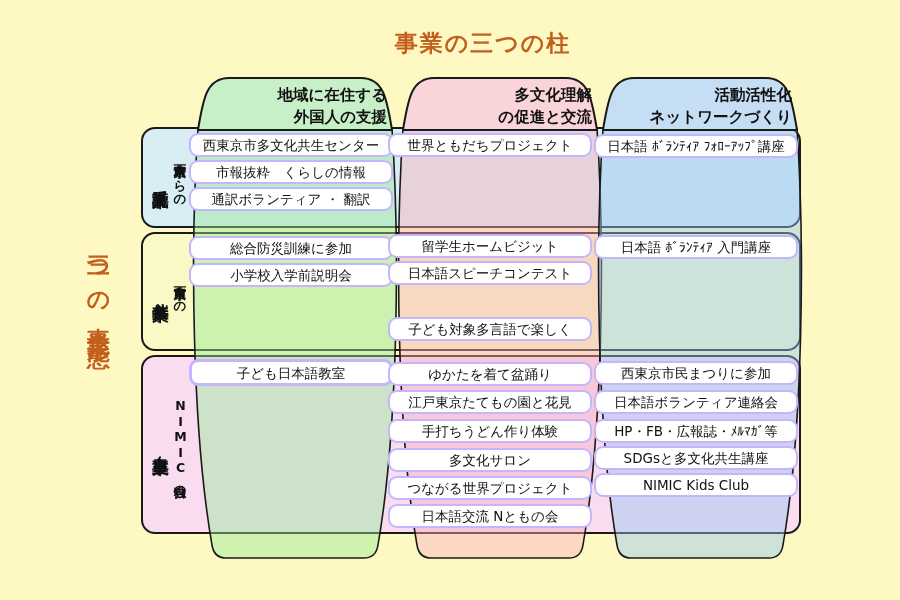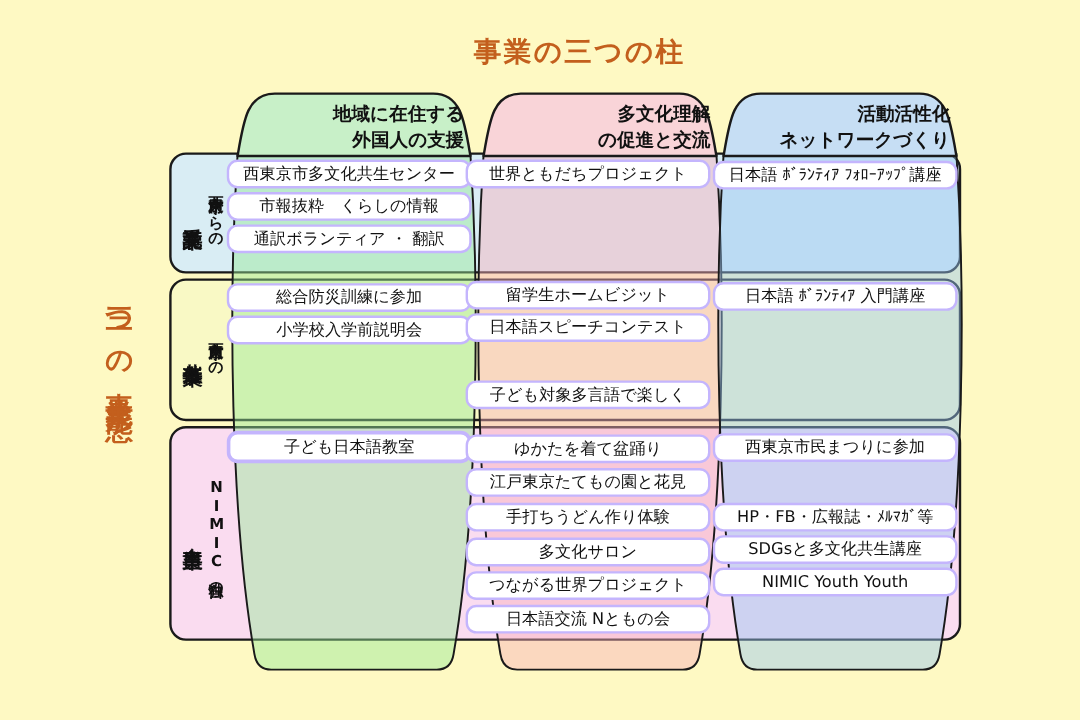--- a/index.html
+++ b/index.html
@@ -116,17 +116,18 @@
   <div class="item c3" style="top:235px">日本語 ﾎﾞﾗﾝﾃｨｱ 入門講座</div>
 
   <div class="item c1 hl" style="top:359px">子ども日本語教室</div>
   <div class="item c2" style="top:362px">ゆかたを着て盆踊り</div>
   <div class="item c2" style="top:390px">江戸東京たてもの園と花見</div>
   <div class="item c2" style="top:419px">手打ちうどん作り体験</div>
   <div class="item c2" style="top:448px">多文化サロン</div>
   <div class="item c2" style="top:476px">つながる世界プロジェクト</div>
   <div class="item c2" style="top:504px">日本語交流 Nともの会</div>
   <div class="item c3" style="top:361px">西東京市民まつりに参加</div>
+  <div class="item c3" style="top:390px">日本語ボランティア連絡会</div>
   <div class="item c3" style="top:419px">HP・FB・広報誌・ﾒﾙﾏｶﾞ等</div>
   <div class="item c3" style="top:446px">SDGsと多文化共生講座</div>
-  <div class="item c3" style="top:473px">NIMIC Youth Youth</div>
+  <div class="item c3" style="top:473px">NIMIC Kids Club</div>
 
 </div>
 
 </body></html>

